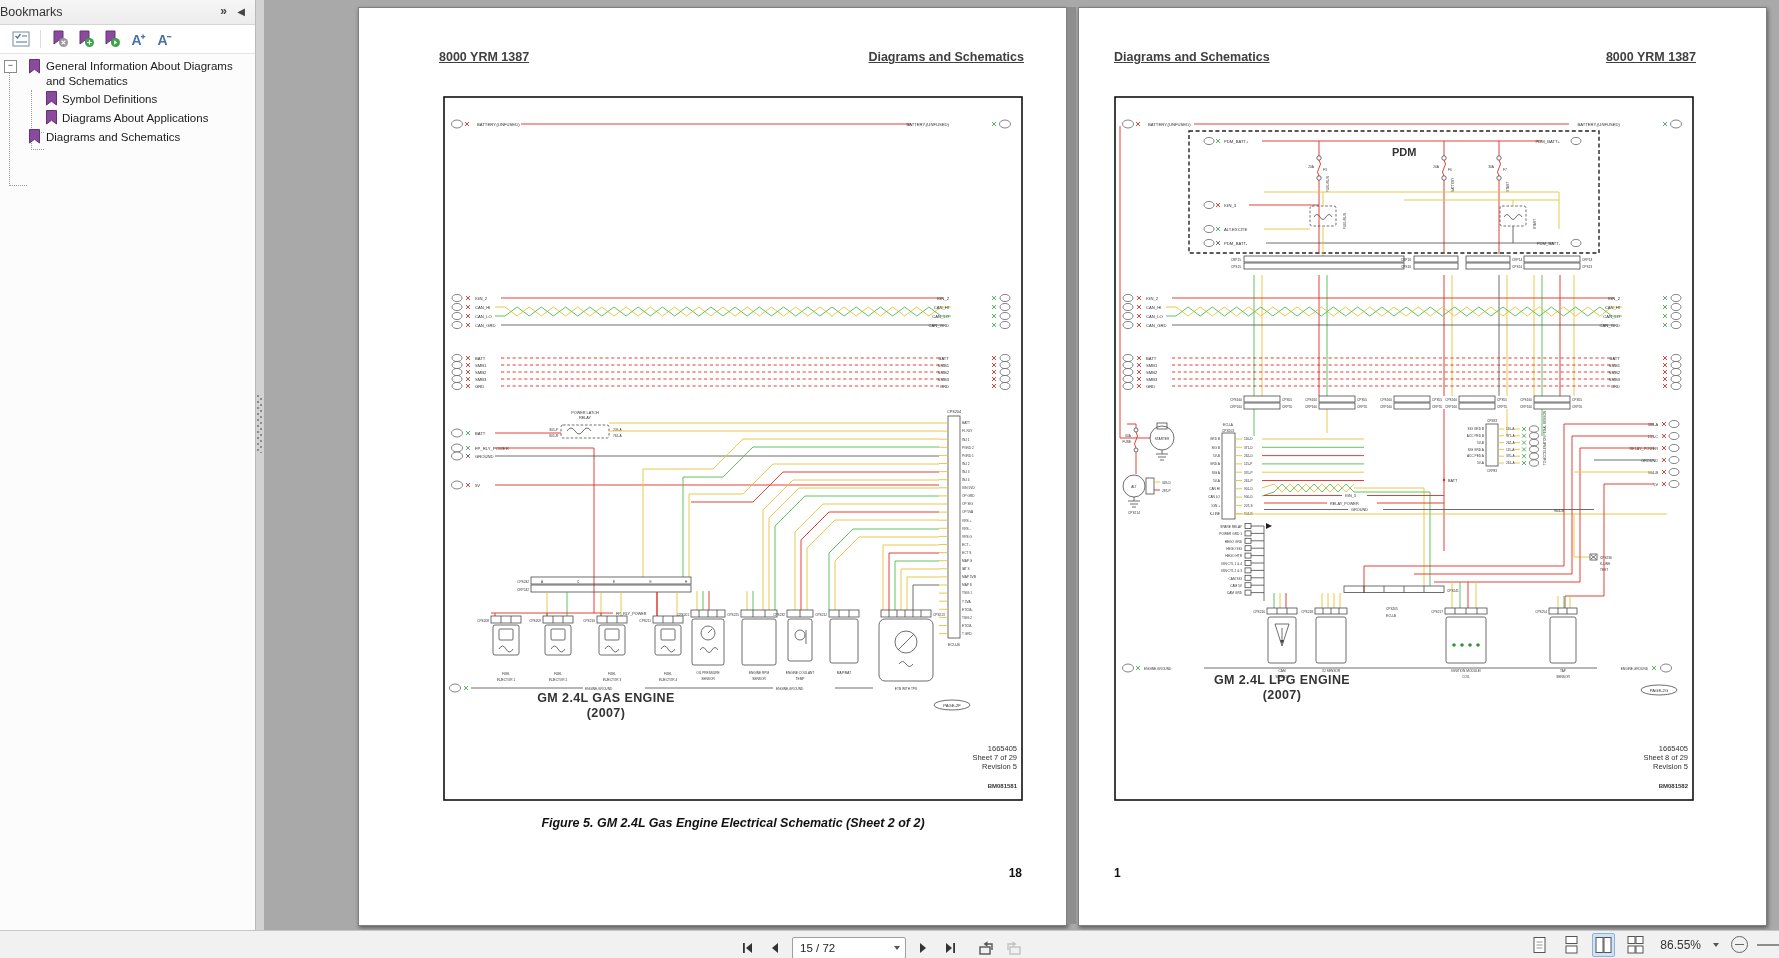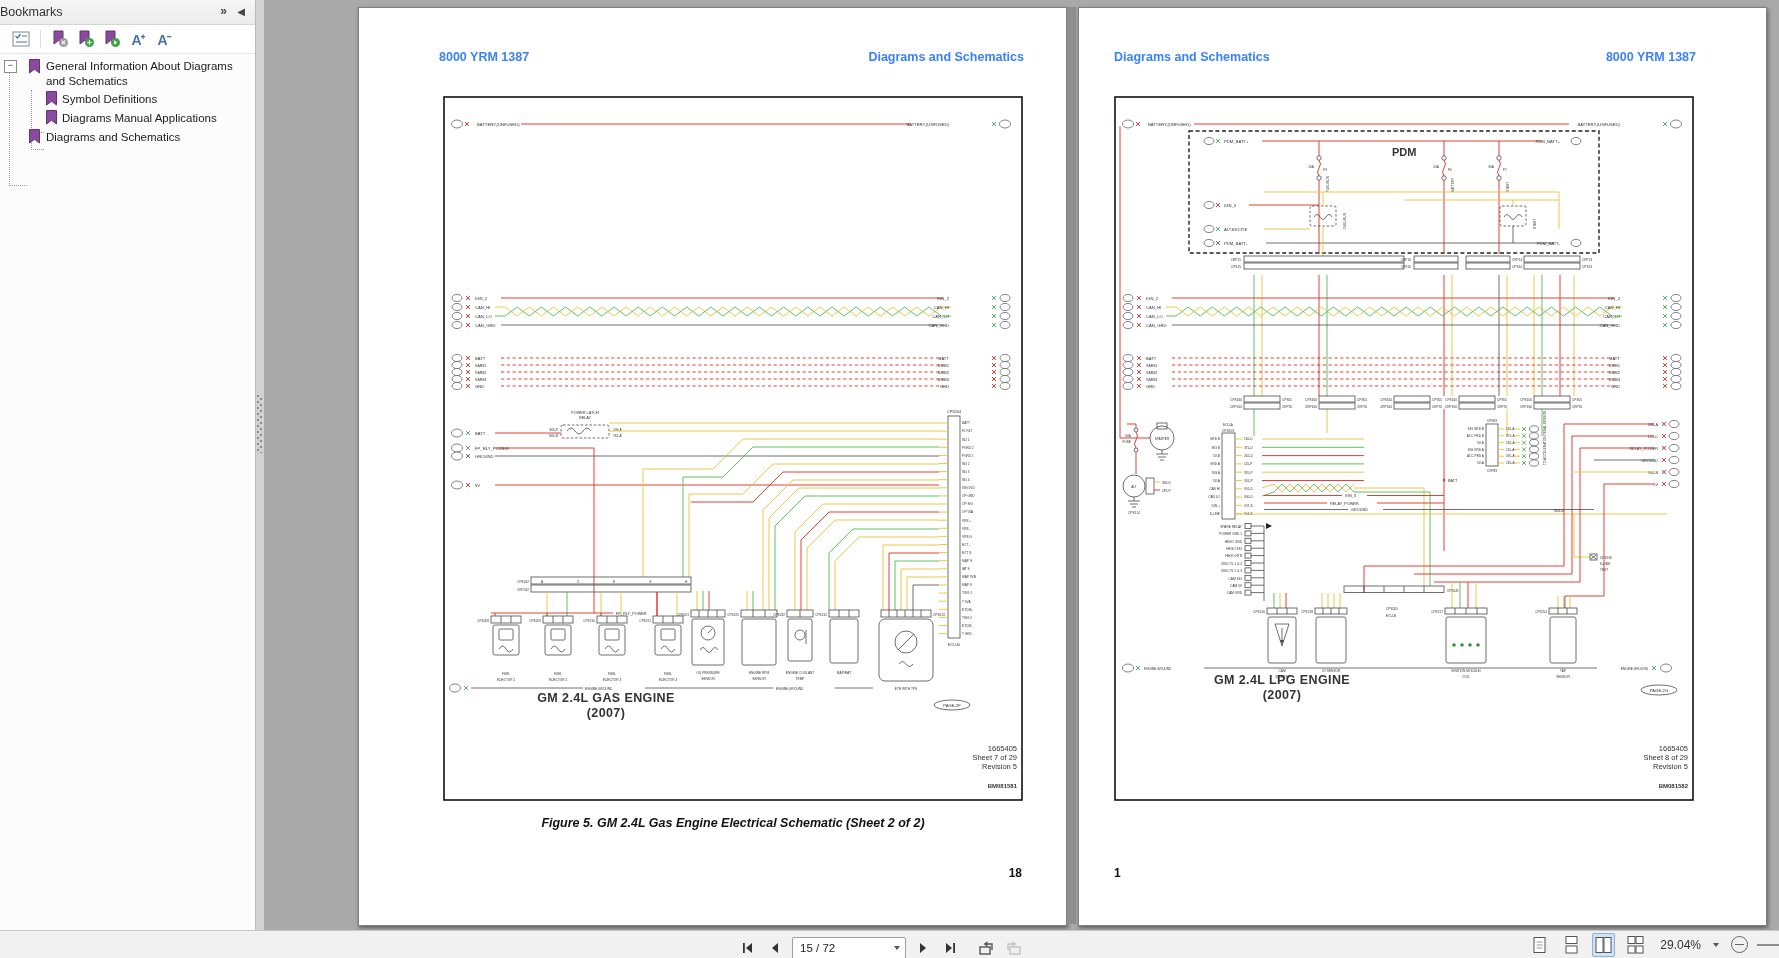--- a/index.html
+++ b/index.html
@@ -36,21 +36,21 @@
        background-image:repeating-linear-gradient(to bottom,#8c8c8c 0 2px,transparent 2px 6px),
                         repeating-linear-gradient(to bottom,#8c8c8c 0 2px,transparent 2px 6px);
        background-size:2px 100%,2px 100%;background-position:0 0,3px 3px;background-repeat:no-repeat;}
   
   #docarea{position:absolute;left:264px;top:0;right:0;bottom:27px;background:#a9a9a9;overflow:hidden;}
   .page{position:absolute;top:7px;height:917px;background:#fff;border:1px solid #7f7f7f;
         box-shadow:1px 2px 4px rgba(0,0,0,.45);}
   #pageL{left:94px;width:707px;}
   #pageR{left:814px;width:687px;}
   .page-div{position:absolute;left:803px;top:7px;width:9px;height:917px;background:#8e8e8e;}
-  .pg-hdr{position:absolute;top:42px;font-size:12.5px;font-weight:bold;color:#3b82f6;white-space:nowrap;}
+  .pg-hdr{position:absolute;top:42px;font-size:12.5px;font-weight:bold;color:#404040;white-space:nowrap;text-decoration:underline;}
   .caption{position:absolute;top:808px;font-size:12.5px;font-weight:bold;font-style:italic;color:#111;text-align:center;}
   .pnum{position:absolute;top:858px;font-size:12px;font-weight:bold;color:#111;}
   svg.schem{position:absolute;top:88px;width:580px;height:705px;}
   #pageL svg.schem{left:84px;} #pageL .caption{left:84px;width:580px;}
   #pageR svg.schem{left:35px;} #pageR .caption{left:35px;width:580px;}
   
   svg.schem text{font-family:"Liberation Sans",sans-serif;fill:#333;}
   .bd{fill:none;stroke:#111;stroke-width:1.6;}
   .t3{font-size:3.2px;} .t35{font-size:3.8px;} .t4{font-size:4.2px;}
   .t7{font-size:7.5px;fill:#222;} .code{font-size:6px;font-weight:bold;fill:#111;}
@@ -160,21 +160,21 @@
             </svg>
         </span>
         <span class="lbl">Symbol Definitions</span>
       </div>
       <div class="trow r3">
         <span class="ribbon">
           <svg width="13" height="15" viewBox="0 0 13 15">
               <path d="M1.5,.5 h10 v13.5 l-5,-3.8 -5,3.8 z" fill="#8a4a9d" stroke="#63346f"></path>
             </svg>
         </span>
-        <span class="lbl">Diagrams Manual Applications</span>
+        <span class="lbl">Diagrams About Applications</span>
       </div>
       <div class="trow r4">
         <span class="ribbon">
           <svg width="13" height="15" viewBox="0 0 13 15">
               <path d="M1.5,.5 h10 v13.5 l-5,-3.8 -5,3.8 z" fill="#8a4a9d" stroke="#63346f"></path>
             </svg>
         </span>
         <span class="lbl">Diagrams and Schematics</span>
       </div>
     </div>
@@ -1435,21 +1435,21 @@
           </svg>
       </span>
       <span class="vmode">
         <svg width="17" height="18" viewBox="0 0 17 18">
             <rect x="1" y="0.5" width="7" height="7" fill="#fff" stroke="#555"></rect>
             <rect x="9" y="0.5" width="7" height="7" fill="#fff" stroke="#555"></rect>
             <rect x="1" y="10" width="7" height="7" fill="#fff" stroke="#555"></rect>
             <rect x="9" y="10" width="7" height="7" fill="#fff" stroke="#555"></rect>
           </svg>
       </span>
-      <span class="zoomtxt">29.04%</span>
+      <span class="zoomtxt">86.55%</span>
       <span class="zcaret">
           <span class="tri-d"></span>
         </span>
       <span class="minus">
           <i></i>
         </span>
       <span class="zslider">
           <span class="track"></span>
         </span>
     </div>

